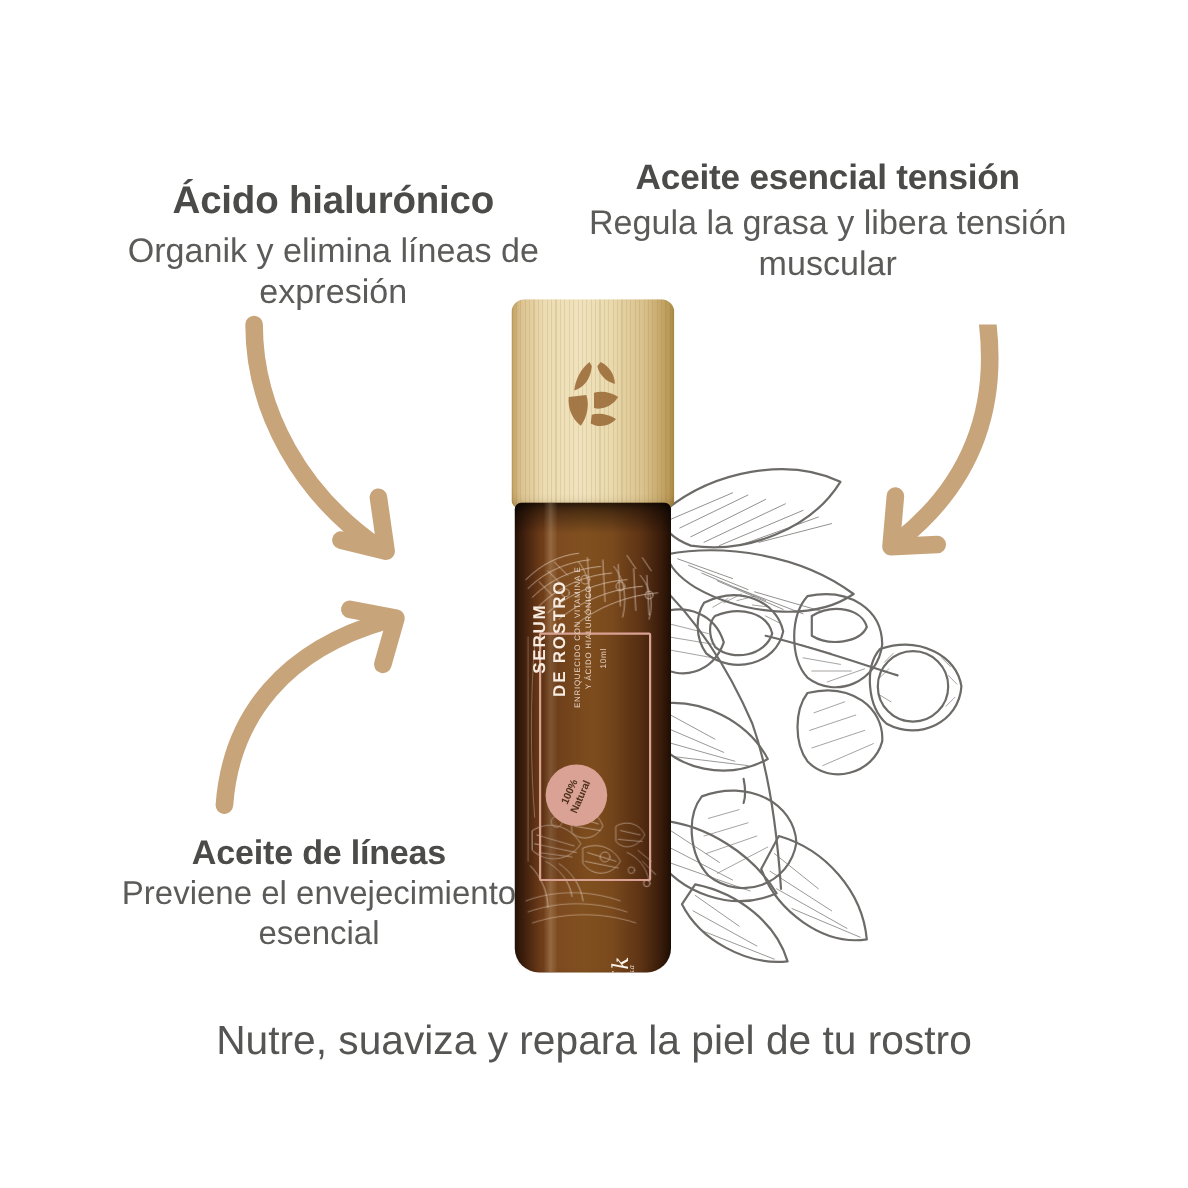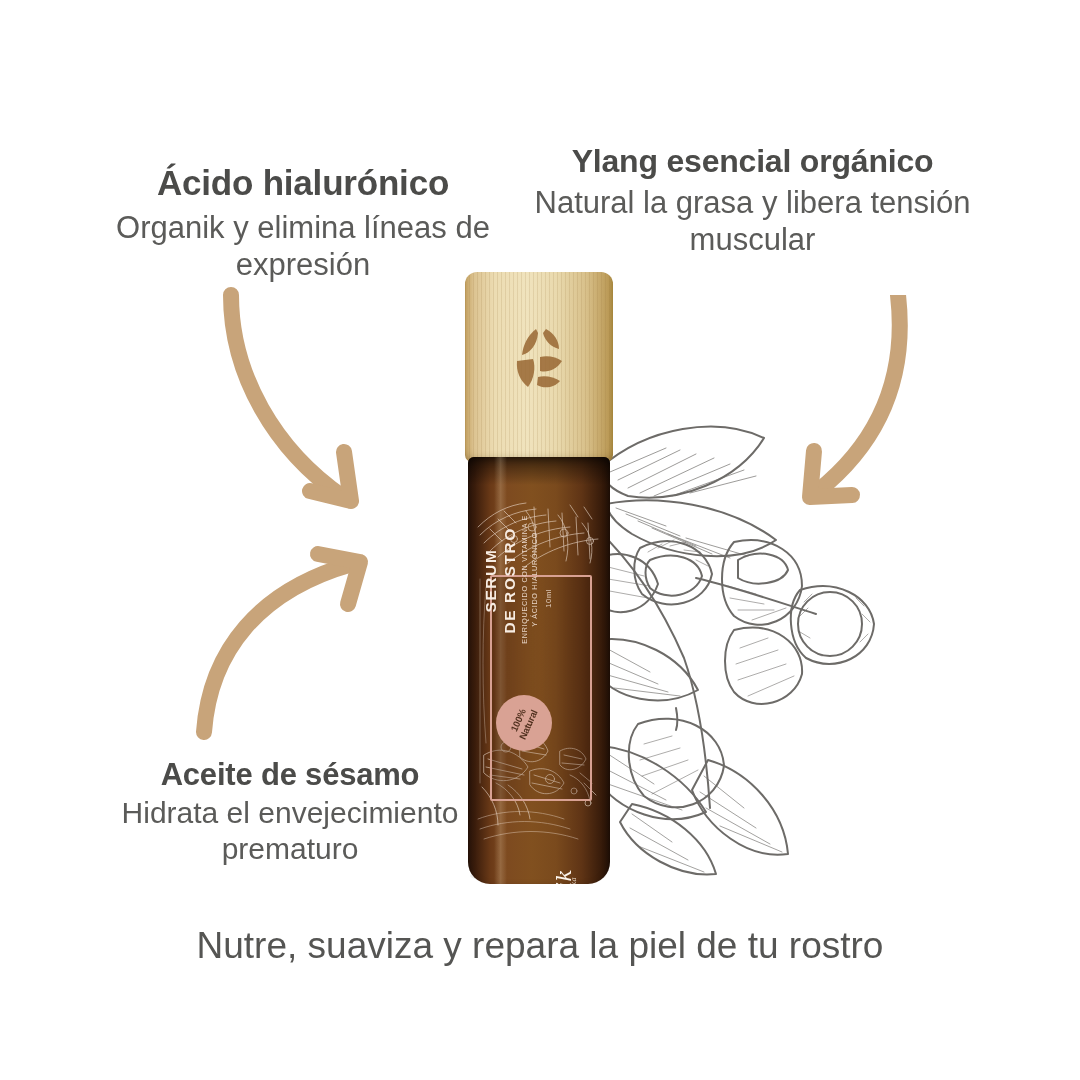--- a/index.html
+++ b/index.html
@@ -226,28 +226,28 @@
 
 <div id="canvas">
 
   <div class="callout" id="callout-hyaluronic">
     <div class="ttl">Ácido hialurónico</div>
     <div class="dsc">Organik y elimina líneas de expresión</div>
   </div>
 
   <div class="callout" id="callout-ylang">
     <div class="ttl">
-      <div>Ylang esencial orgánico</div>
+      <div>Aceite esencial tensión</div>
     </div>
-    <div class="dsc">Natural la grasa y libera tensión muscular</div>
+    <div class="dsc">Regula la grasa y libera tensión muscular</div>
   </div>
 
   <div class="callout" id="callout-sesame">
-    <div class="ttl">Aceite de sésamo</div>
-    <div class="dsc">Hidrata el envejecimiento prematuro</div>
+    <div class="ttl">Aceite de líneas</div>
+    <div class="dsc">Previene el envejecimiento esencial</div>
   </div>
 
   <svg class="arrow" id="arrow-hyaluronic" viewBox="0 0 190 250">
     <path d="M16 10 C16 90, 60 165, 128 212" fill="none" stroke="#c8a47a" stroke-width="16" stroke-linecap="round"></path>
     <path d="M136 216 L95 206 M136 216 L129 167" fill="none" stroke="#c8a47a" stroke-width="16" stroke-linecap="round" stroke-linejoin="round"></path>
   </svg>
 
   <svg class="arrow" id="arrow-ylang" viewBox="0 0 200 225">
     <path d="M128 0 C136 70, 118 140, 48 196" fill="none" stroke="#c8a47a" stroke-width="16" stroke-linecap="round"></path>
     <path d="M40 202 L82 200 M40 202 L44 156" fill="none" stroke="#c8a47a" stroke-width="16" stroke-linecap="round" stroke-linejoin="round"></path>

